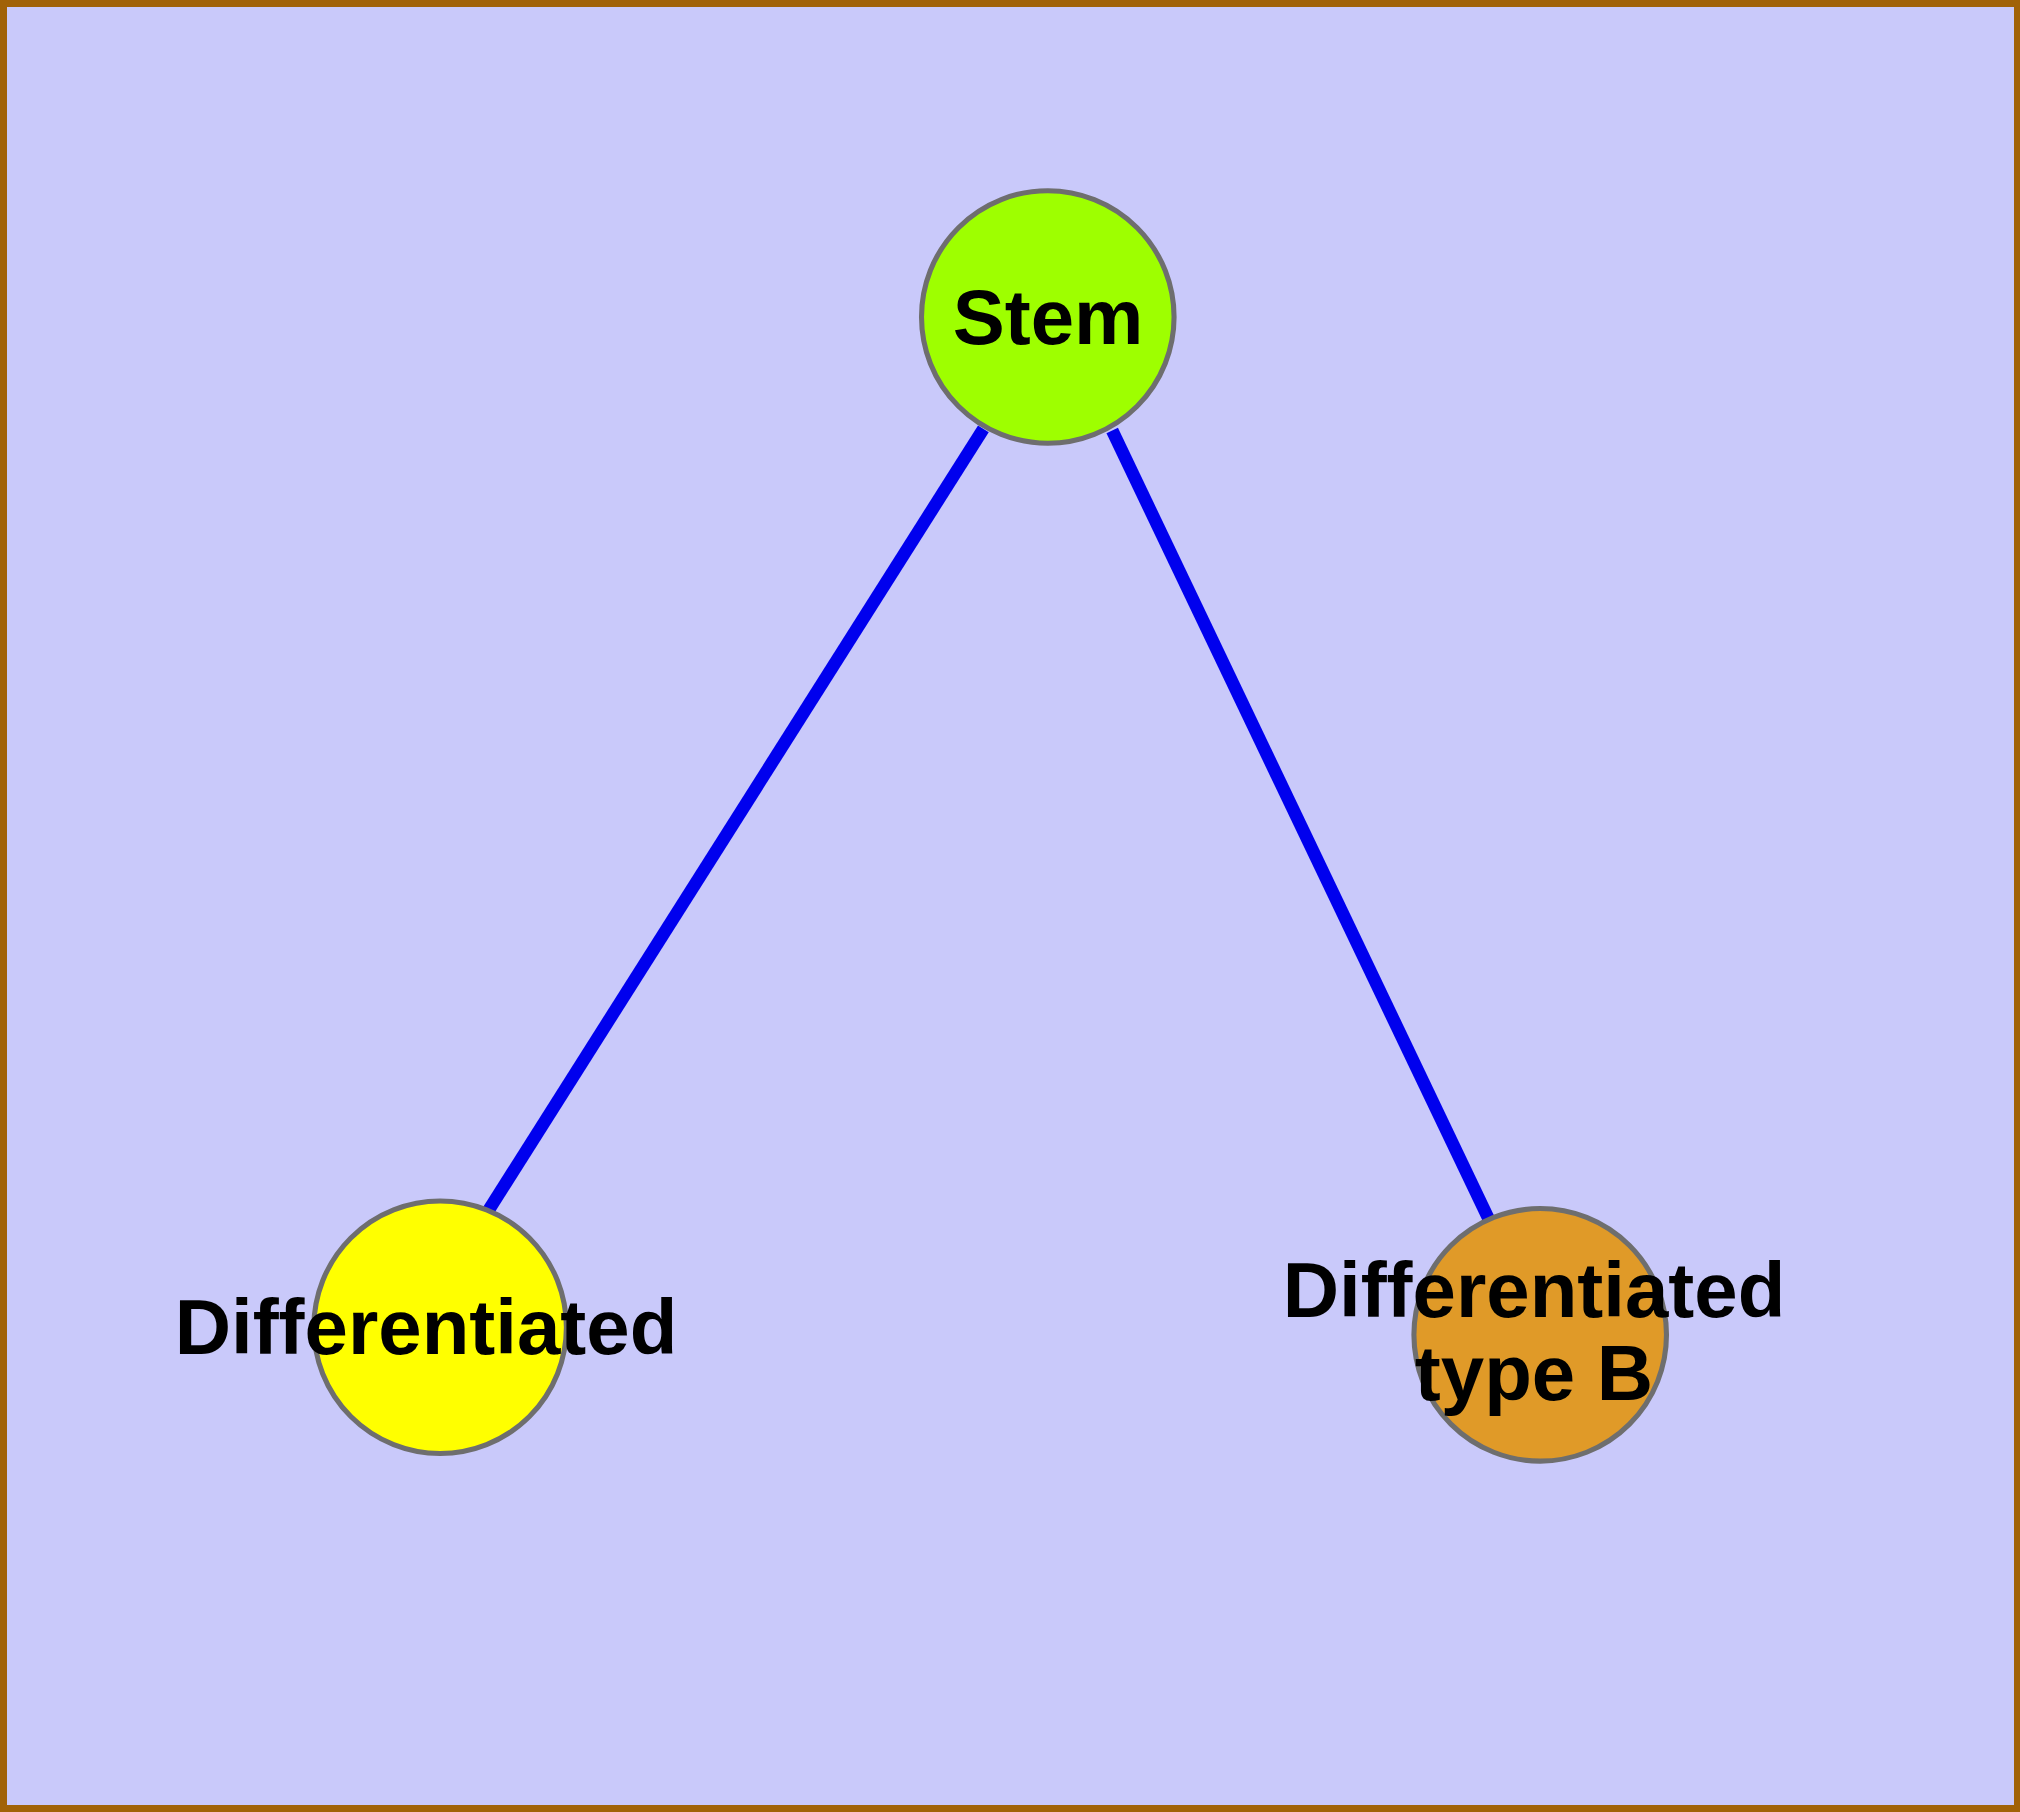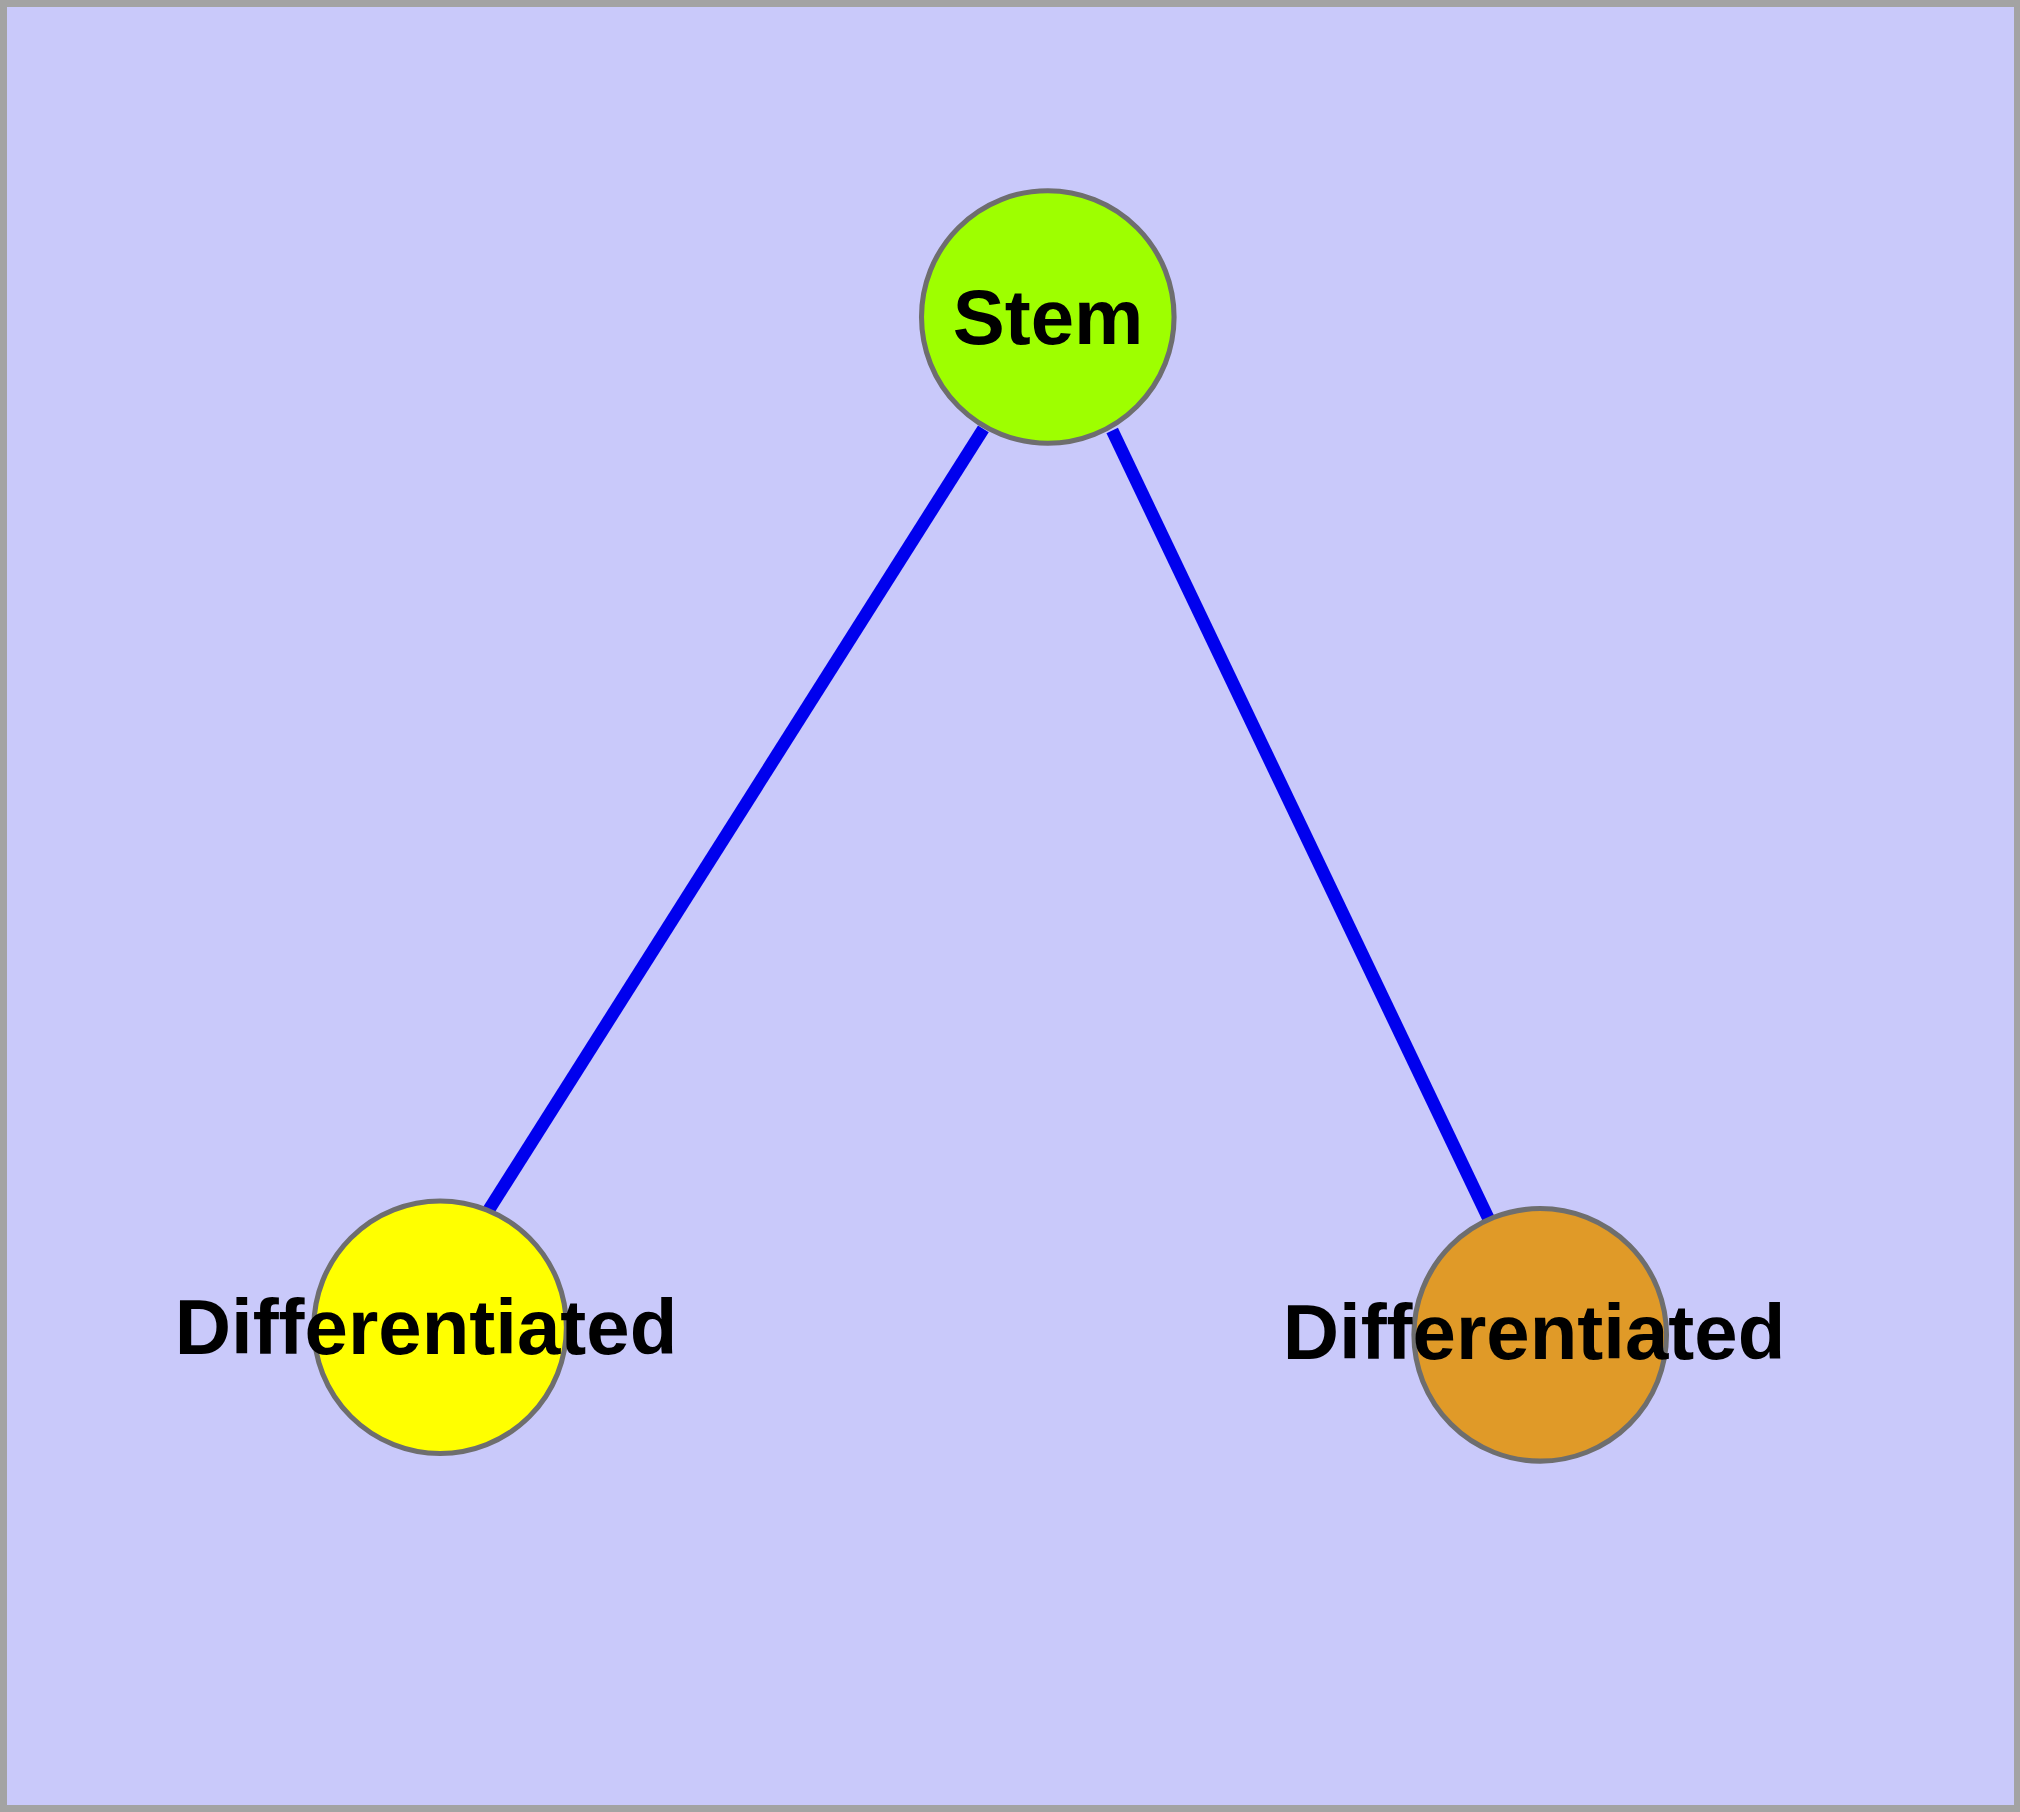--- a/index.html
+++ b/index.html
@@ -10,21 +10,21 @@
   body {
     width: 2021px;
     height: 1812px;
     overflow: hidden;
     font-family: "Liberation Sans", sans-serif;
   }
   #graph-canvas {
     position: relative;
     width: 2021px;
     height: 1812px;
-    background: #a3a3a3;
+    background: #a16207;
   }
   #graph-bg {
     position: absolute;
     left: 6.8px;
     top: 6.8px;
     width: 2007px;
     height: 1798px;
     background: #c9c9fa;
   }
   #graph-svg {
@@ -85,16 +85,17 @@
   <div class="node-label" id="label-stem">
     <div>Stem</div>
   </div>
 
   <div class="node-label" id="label-diffA">
     <div>Differentiated</div>
   </div>
 
   <div class="node-label" id="label-diffB">
     <div>Differentiated</div>
+    <div>type B</div>
   </div>
 
 </div>
 
 
 </body></html>

